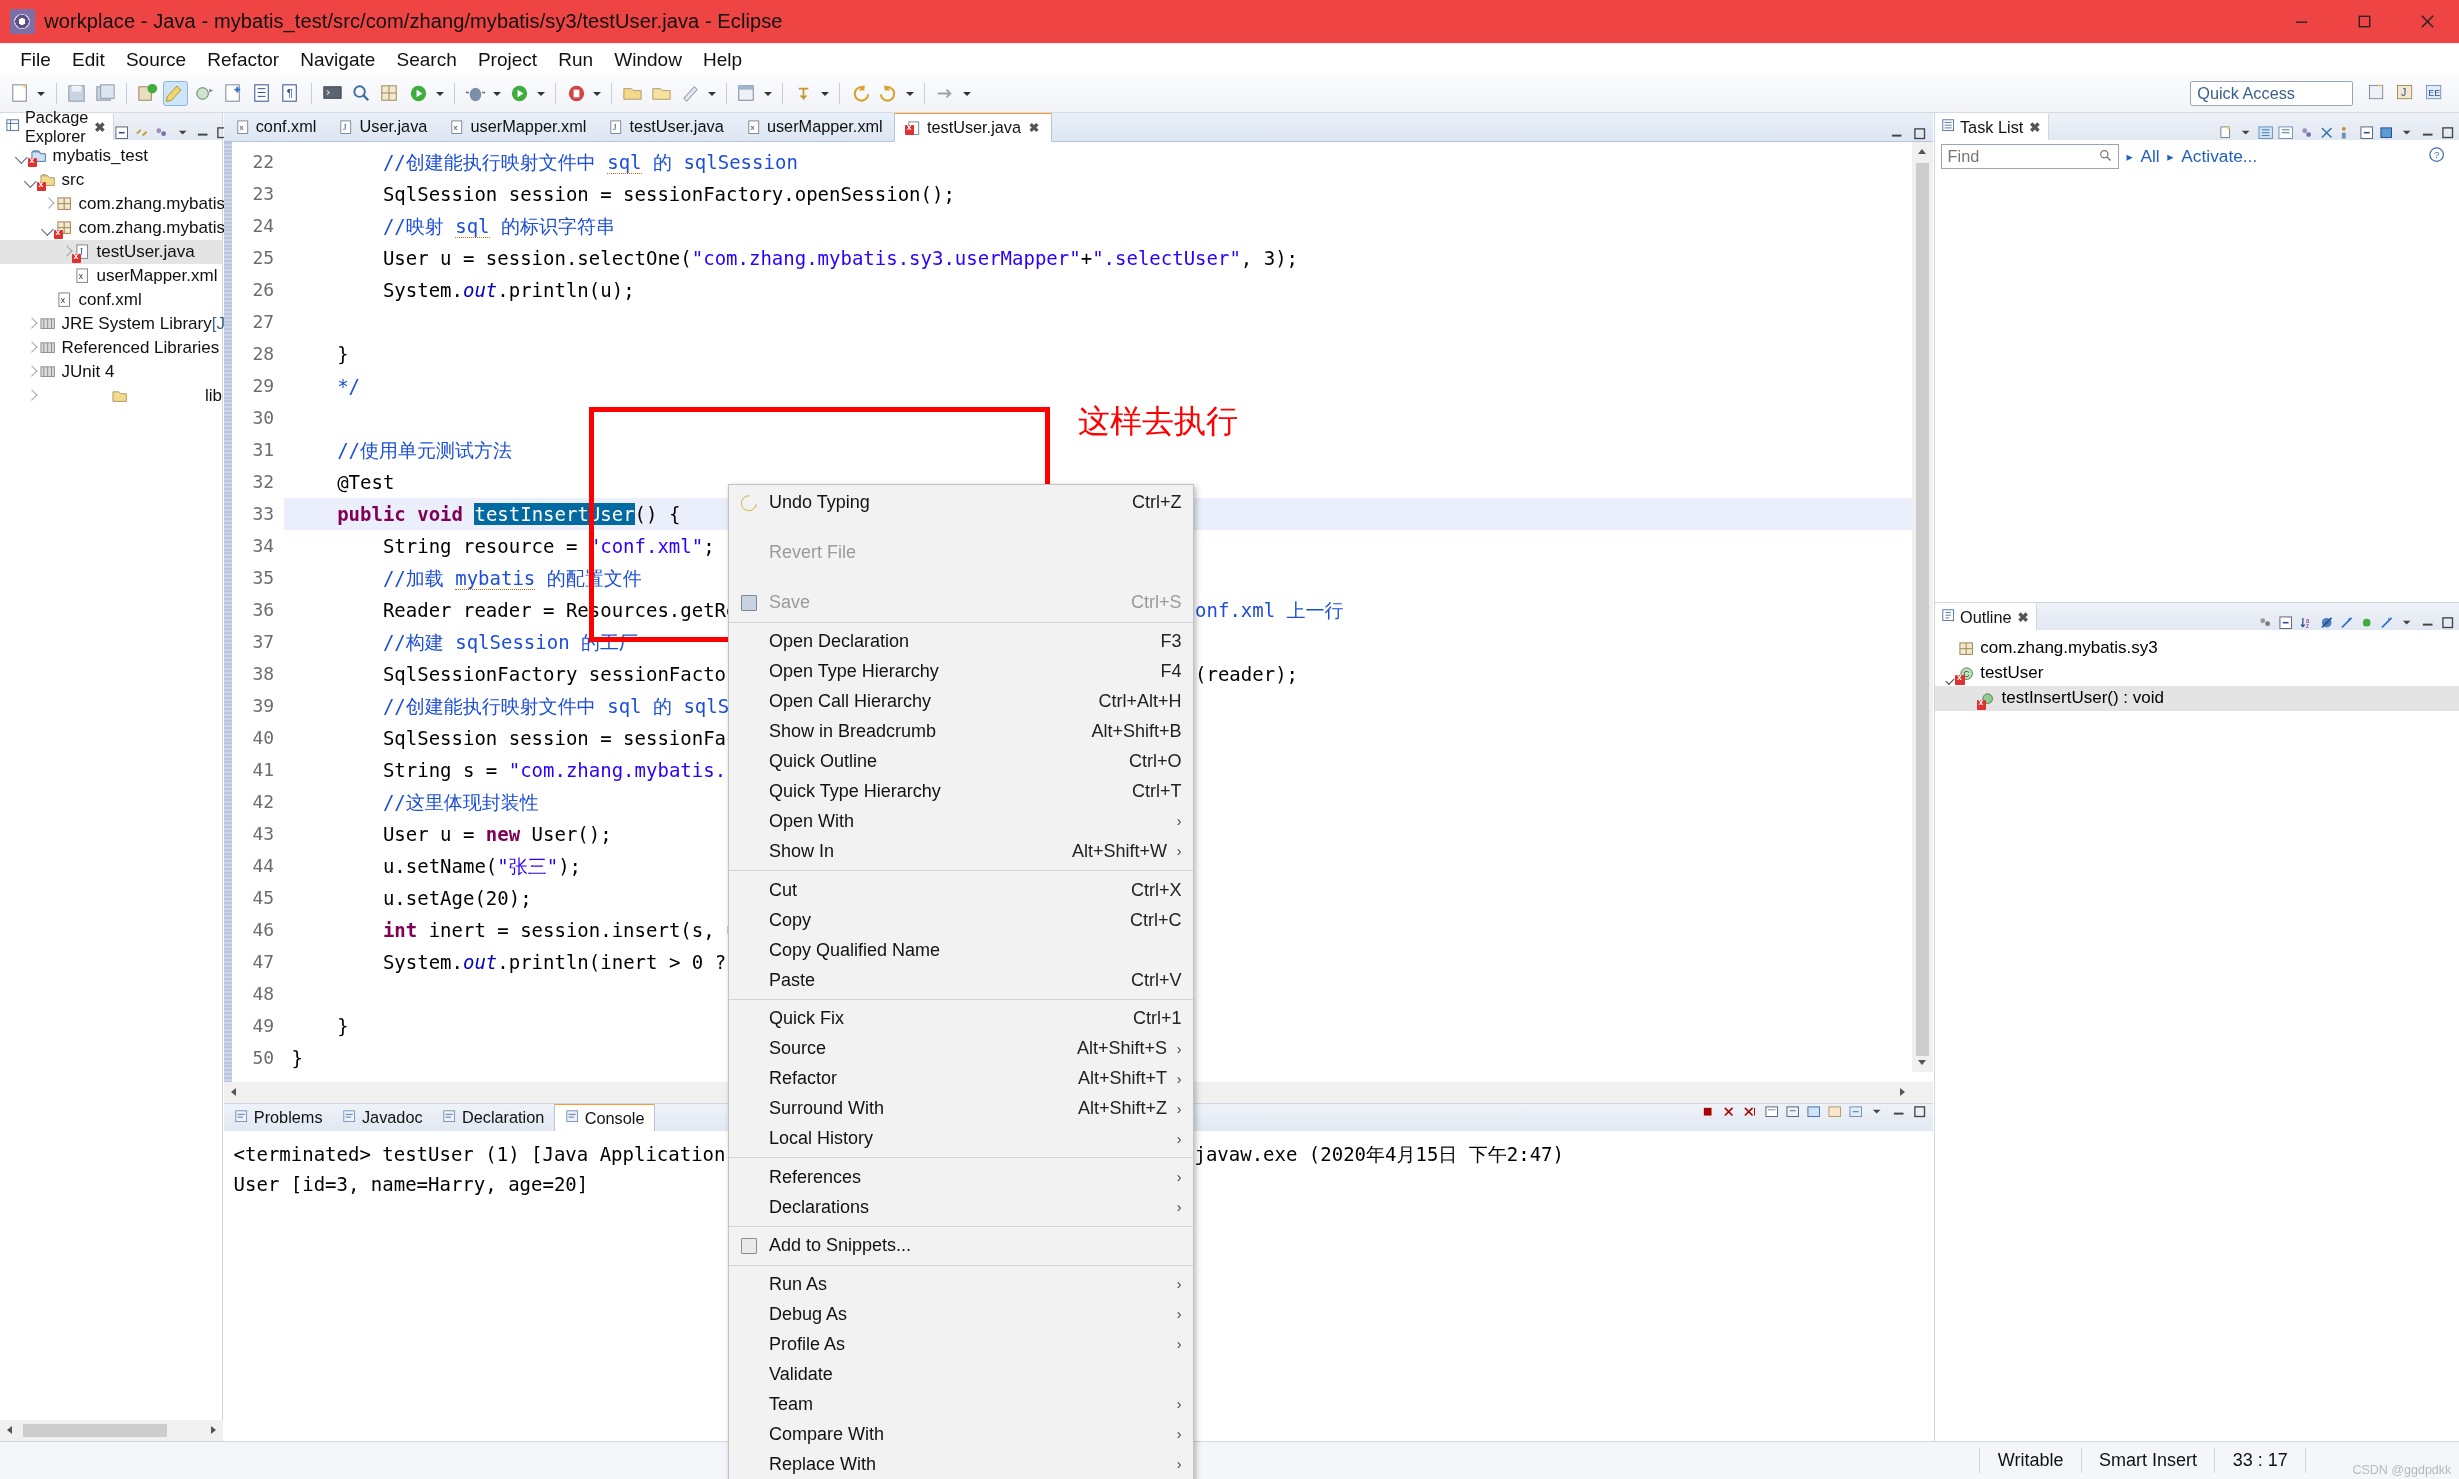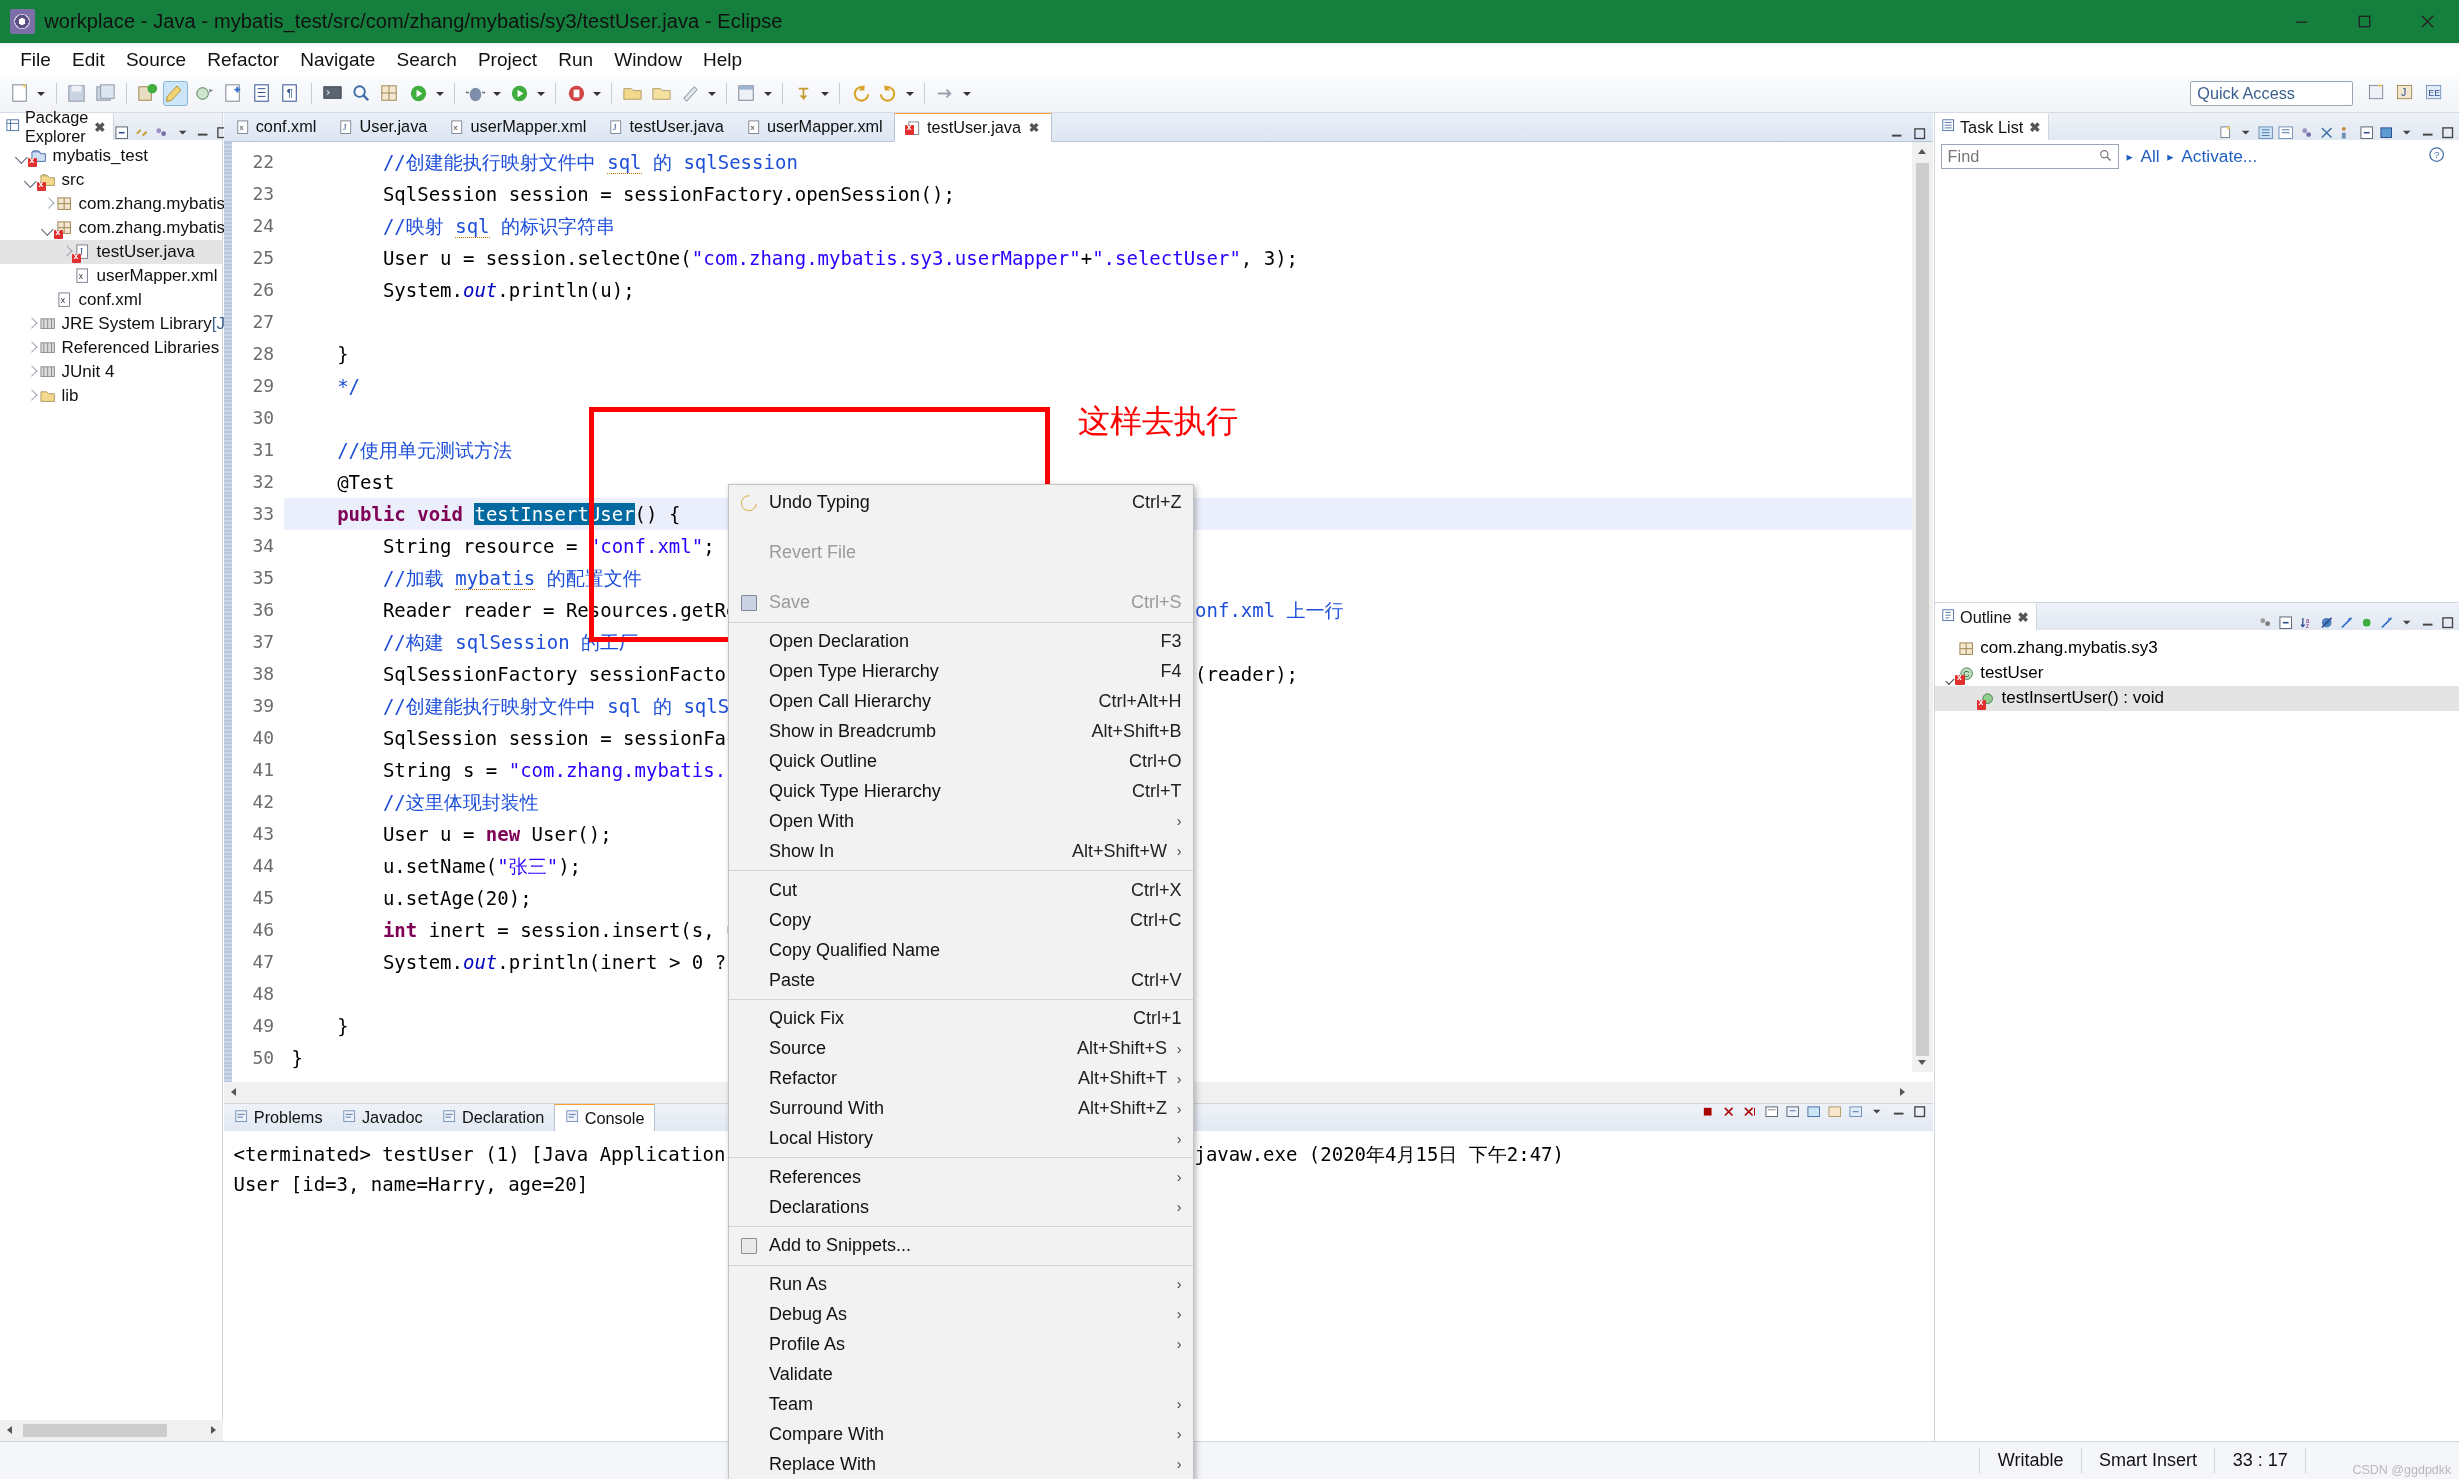--- a/index.html
+++ b/index.html
@@ -7,21 +7,21 @@
     width: 2459px; height: 1479px;
     font-family: "Liberation Sans", sans-serif;
     background: #ffffff;
     overflow: hidden;
   }
   body { position: relative; }
 
   
   #titlebar {
     position: absolute; left: 0; top: 0; width: 2459px; height: 44px;
-    background: #15803d; display: flex; align-items: center;
+    background: #ef4444; display: flex; align-items: center;
     border-bottom: 1px solid #f0f0f0;
   }
   #titlebar .app-icon {
     width: 25px; height: 25px; margin-left: 9.6px; margin-right: 9.6px;
     background: #7c6fa8; border-radius: 1.9px; position: relative;
   }
   #titlebar .app-icon::after {
     content: ""; position: absolute; left: 4.8px; top: 4.8px;
     width: 15.4px; height: 15.4px; border-radius: 50%;
     background: radial-gradient(circle, #fff 30%, #5a4f80 31%, #5a4f80 60%, #cfc8e4 61%);
@@ -680,21 +680,21 @@
         <span class="tlabel">Referenced Libraries</span>
       </div>
       <div class="tree-row" style="padding-left: 23px;">
         <span class="twisty closed"></span>
         <span class="ticon"><svg width="17.3" height="17.3" viewBox="0 0 18 18">
             <rect x="2" y="4" width="14" height="10" fill="#dcdcdc" stroke="#8d8d8d"></rect>
             <path d="M5 4v10 M9 4v10 M13 4v10" stroke="#8d8d8d"></path>
           </svg></span>
         <span class="tlabel">JUnit 4</span>
       </div>
-      <div class="tree-row" style="padding-left: 23px;">
+      <div class="tree-row" style="padding-left: 23px; justify-content: space-between;">
         <span class="twisty closed"></span>
         <span class="ticon"><svg width="17.3" height="17.3" viewBox="0 0 18 18">
             <path d="M2 5 h6 l2 2 h6 v8 h-14z" fill="#f2d98b" stroke="#b09a6a"></path>
           </svg></span>
         <span class="tlabel">lib</span>
       </div>
     </div>
   <div id="leftscroll">
     <div class="arrowL"></div>
     <div class="thumb"></div>

